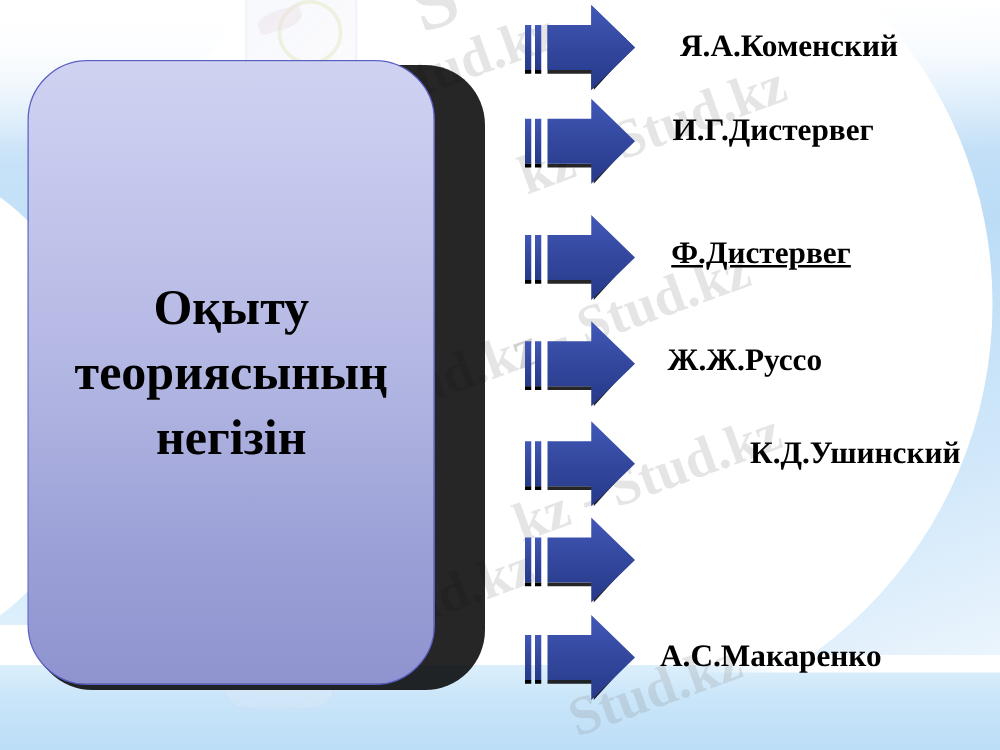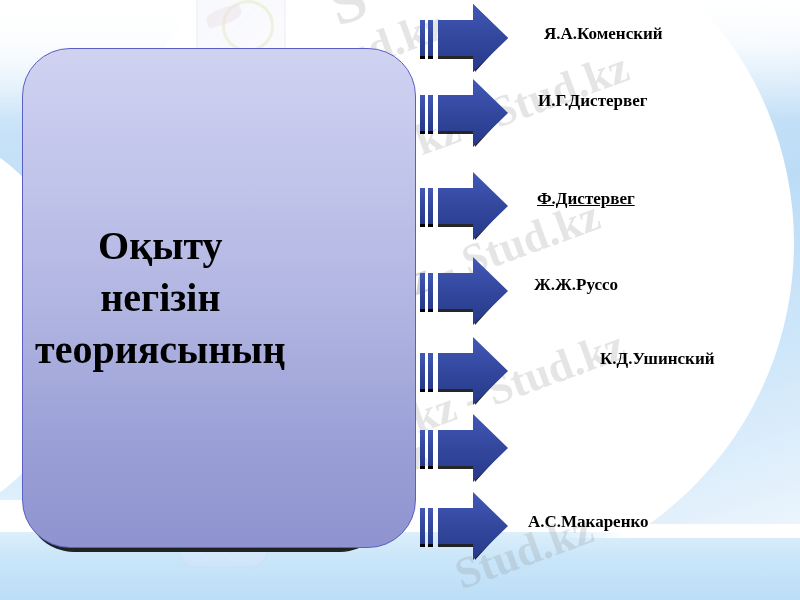--- a/index.html
+++ b/index.html
@@ -140,35 +140,35 @@
     width: 362px;
     height: 500px;
     border-radius: 48px;
     background: #000000;
     opacity: 0.85;
   }
   .title-box {
     position: absolute;
     left: 22px;
     top: 48px;
-    width: 394px;
+    width: 326px;
     height: 500px;
     border-radius: 48px;
     border: 1.6px solid #5a5fc4;
     background: linear-gradient(180deg,
       #cfd2f0 0%,
       #c8cbee 14%,
       #bcc0e8 34%,
       #aeb2e0 56%,
       #9ba0d7 78%,
       #8f94d0 100%);
     box-sizing: border-box;
     display: flex;
     align-items: center;
-    justify-content: flex-start;
+    justify-content: center;
   }
   .title-text {
     color: #000000;
     font-weight: bold;
     font-size: 40px;
     line-height: 1.30;
     text-align: center;
     padding: 0 12px;
     font-family: "Liberation Serif", "DejaVu Serif", serif;
   }
@@ -180,21 +180,21 @@
     width: 92px;
     height: 72px;
   }
   .arrow svg { display: block; width: 100%; height: 100%; }
 
   
   .name {
     position: absolute;
     color: #000000;
     font-weight: bold;
-    font-size: 17px;
+    font-size: 25px;
     white-space: nowrap;
     font-family: "Liberation Serif", "DejaVu Serif", serif;
     line-height: 1;
   }
 </style>
 </head>
 <body>
 
 <div id="slide">
 
@@ -228,22 +228,22 @@
     <div class="wm-text" style="left:404px; top:396px; font-size:44px; transform:rotate(-20deg);">kz - Stud.kz</div>
     <div class="wm-text" style="left:282px; top:476px; font-size:44px; transform:rotate(-20deg);">Stud.kz</div>
     <div class="wm-text" style="left:448px; top:552px; font-size:44px; transform:rotate(-20deg);">Stud.kz</div>
     <div class="wm-text" style="left:318px; top:-28px; font-size:64px; transform:rotate(-20deg);">S</div>
   </div>
 
   <div class="title-shadow"></div>
   <div class="title-box">
     <div class="title-text">
       <span class="ln">Оқыту</span>
+      <span class="ln">теориясының</span>
       <span class="ln">негізін</span>
-      <span class="ln">теориясының</span>
     </div>
   </div>
 
   <div class="arrow" style="left:418px; top:2px;">
     <svg viewBox="0 0 92 72" xmlns="http://www.w3.org/2000/svg">
       <defs>
         <linearGradient id="ag1" x1="0" y1="0" x2="0" y2="1">
           <stop offset="0%" stop-color="#4158b8"></stop>
             <stop offset="45%" stop-color="#34499f"></stop>
             <stop offset="100%" stop-color="#26398a"></stop>

